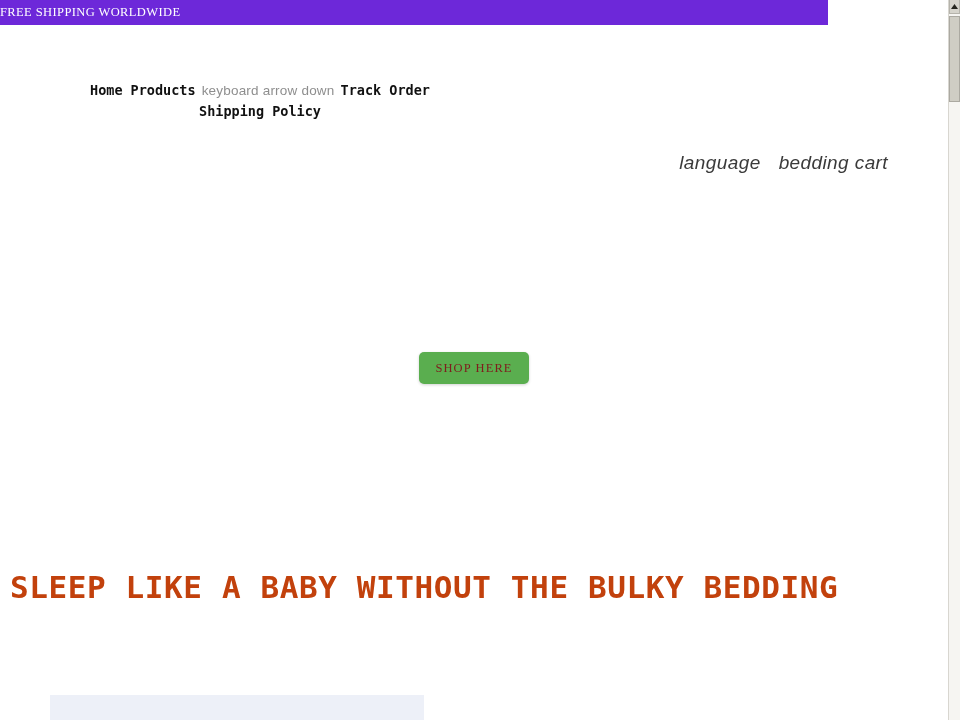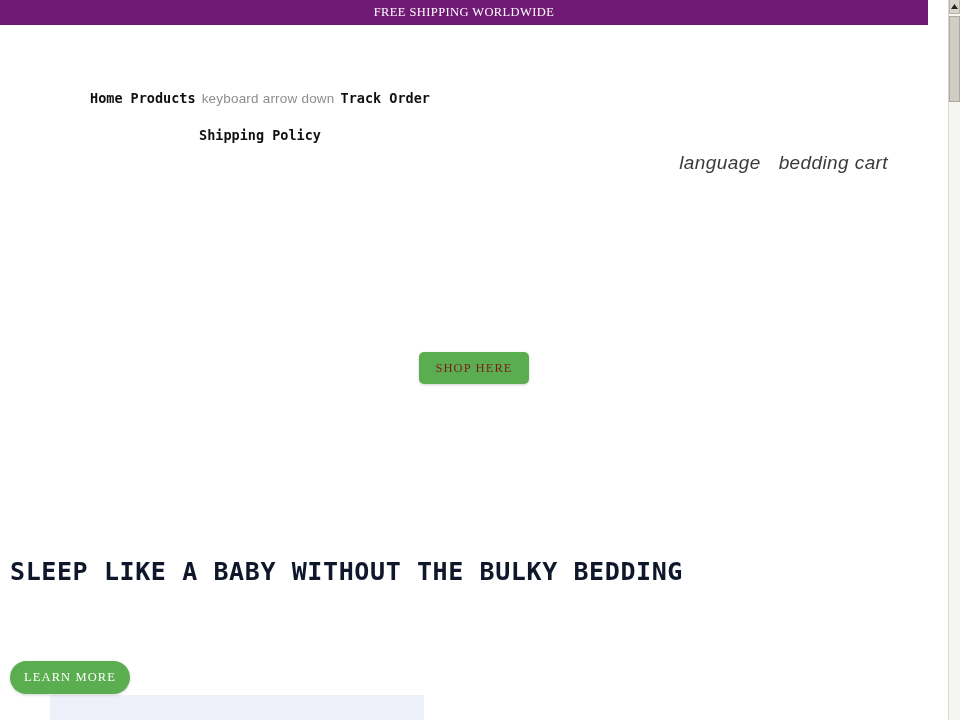--- a/index.html
+++ b/index.html
@@ -20,26 +20,26 @@
     width: 948px;
     height: 720px;
     background: #ffffff;
     overflow: hidden;
   }
 
   
   #announcement-bar {
     position: absolute;
     top: 0; left: 0;
-    width: 928px;
+    width: 828px;
     height: 25px;
-    background: #701a75;
+    background: #6d28d9;
     display: flex;
     align-items: center;
-    justify-content: center;
+    justify-content: flex-start;
   }
   #announcement-text {
     color: #ffffff;
     font-family: "Liberation Serif", serif;
     font-size: 12.5px;
     letter-spacing: 0.4px;
     white-space: nowrap;
   }
 
   
@@ -50,21 +50,21 @@
     height: 165px;
     background: #ffffff;
   }
 
   #main-nav {
     position: absolute;
     top: 55px;
     left: 0;
     width: 520px;
     text-align: center;
-    line-height: 36px;
+    line-height: 20px;
   }
   .nav-line {
     display: block;
     white-space: nowrap;
   }
   .nav-link {
     font-family: "DejaVu Sans Mono", "Liberation Mono", monospace;
     font-size: 13.5px;
     font-weight: bold;
     color: #111111;
@@ -128,26 +128,26 @@
   #feature-section {
     position: absolute;
     top: 545px; left: 0;
     width: 948px;
     height: 175px;
     background: #ffffff;
   }
   #feature-heading {
     position: absolute;
     left: 10px;
-    top: 12px;
+    top: 24px;
     margin: 0;
     font-family: "DejaVu Sans Mono", "Liberation Mono", monospace;
-    font-size: 25px;
+    font-size: 31px;
     font-weight: bold;
-    color: #0f172a;
+    color: #c2410c;
     letter-spacing: 0.6px;
     white-space: nowrap;
   }
   #feature-paragraph {
     position: absolute;
     left: 10px;
     top: 68px;
     width: 930px;
     margin: 0;
     font-family: "Liberation Sans", sans-serif;
@@ -251,21 +251,20 @@
   </header>
 
   <section id="hero">
     <button id="shop-here-button">SHOP HERE</button>
   </section>
 
   <section id="feature-section">
     <h1 id="feature-heading">SLEEP LIKE A BABY WITHOUT THE BULKY BEDDING</h1>
   </section>
 
-  <button id="learn-more-button">LEARN MORE</button>
 
   <div id="feature-media-placeholder"></div>
 
 </div>
 
 <div id="scrollbar">
   <div id="scrollbar-track"></div>
   <div id="scrollbar-thumb"></div>
   <div id="scrollbar-up-button">
     <svg width="7" height="5" viewBox="0 0 7 5" aria-hidden="true">

